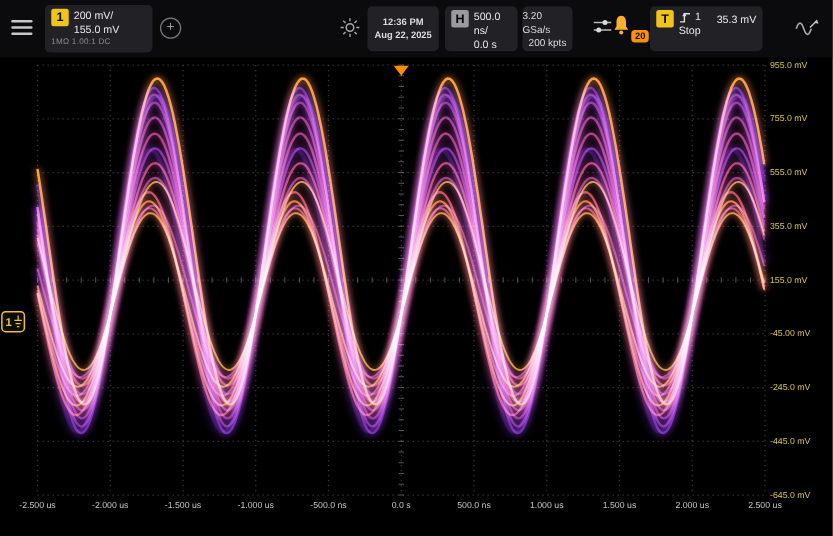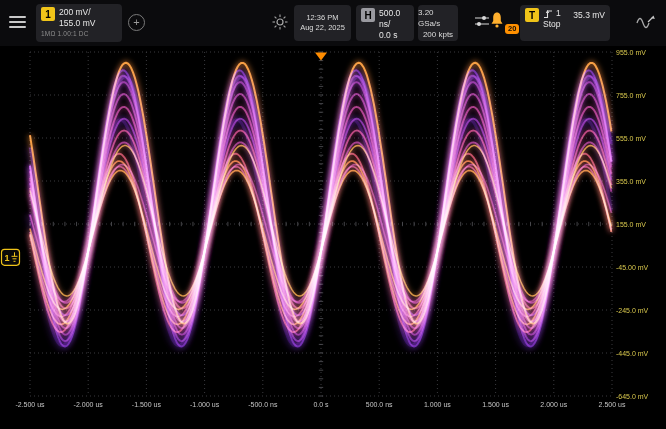--- a/index.html
+++ b/index.html
@@ -18,21 +18,21 @@
   .grayk{background:#9a9aa0}
   .vals{font-size:8.5px;line-height:11px;color:#e8e8e8;}
   .ch1{left:36px;top:4px;width:86px;height:38px;padding:3px 5px;}
   .ch1 .r1{display:flex;gap:4px;align-items:flex-start;}
   .tiny{font-size:6.5px;color:#8d8d8d;margin-top:1px;letter-spacing:0.2px;}
   .plus{position:absolute;left:128px;top:14px;width:15px;height:15px;border:1.2px solid #7a7a7a;
         border-radius:50%;color:#9a9a9a;font-size:11px;line-height:14px;text-align:center;}
   .icon{position:absolute;}
   .sun{left:272px;top:14px;}
   .clock{left:294px;top:5px;width:57px;height:36px;display:flex;flex-direction:column;
-         align-items:center;justify-content:center;font-size:7.5px;line-height:10px;color:#dcdcdc;}
+         align-items:center;justify-content:center;font-size:7.5px;line-height:10px;color:#dcdcdc;font-weight:bold;}
   .hblk{left:356px;top:5px;width:58px;height:36px;padding:3px 5px;display:flex;gap:4px;align-items:flex-start;}
   .acq{left:418px;top:5px;width:40px;height:36px;display:flex;flex-direction:column;align-items:center;
        justify-content:center;font-size:8px;line-height:11px;color:#dcdcdc;}
   .sliders{left:474px;top:14px;}
   .bellwrap{left:489px;top:11px;}
   .badge{position:absolute;left:505px;top:24px;background:#ff9000;color:#161005;font-size:7.5px;
          font-weight:bold;padding:1px 3px;border-radius:3px;line-height:8px;}
   .trig{left:520px;top:5px;width:90px;height:36px;padding:3px 5px;display:flex;gap:4px;align-items:flex-start;}
   .srcrow{display:flex;align-items:center;gap:3px;}
   .tlevel{position:absolute;right:5px;top:5px;font-size:8.5px;color:#e8e8e8;}

